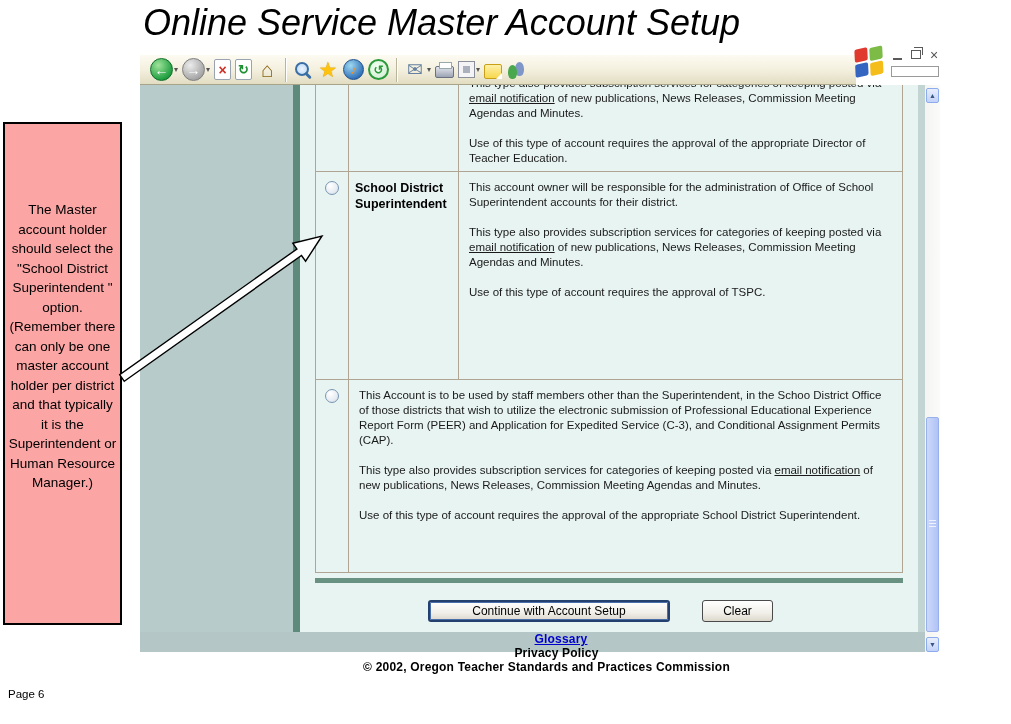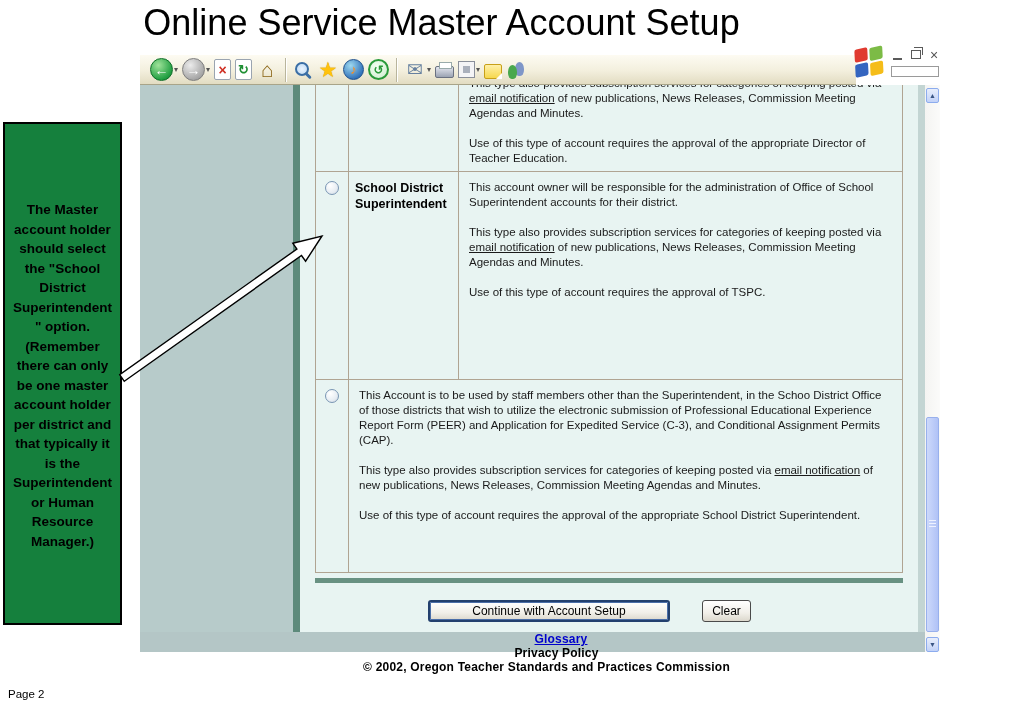--- a/index.html
+++ b/index.html
@@ -3,26 +3,26 @@
 <meta charset="utf-8">
 <style>
   html,body{margin:0;padding:0;}
   body{
     width:1011px;height:724px;position:relative;background:#fff;
     font-family:"Liberation Sans",sans-serif;overflow:hidden;
   }
   
   .main-title{
     position:absolute;left:0;top:2px;width:883px;text-align:center;
-    font-size:36px;color:#000;letter-spacing:0px;
+    font-size:36px;color:#000;letter-spacing:0px;font-style:italic;
   }
   
   .callout-box{
     position:absolute;left:3px;top:122px;width:115px;height:499px;
-    background:#15803d;border:2px solid #000;font-weight:bold;
+    background:#fca5a5;border:2px solid #000;
   }
   .callout-text{
     padding:76px 3px 0 3px;text-align:center;font-size:13.5px;line-height:19.5px;color:#000;
   }
   
   .arrow-layer{position:absolute;left:0;top:0;width:1011px;height:724px;pointer-events:none;z-index:30;}
   
   .browser-window{position:absolute;left:140px;top:55px;width:800px;height:600px;}
   .toolbar{
     position:absolute;left:0;top:0;width:716px;height:30px;box-sizing:border-box;
@@ -103,21 +103,21 @@
   .radio{width:12px;height:12px;border:1px solid #7a96b4;border-radius:50%;background:radial-gradient(circle at 35% 30%,#ffffff,#e7edf3 60%,#ccd6e0);cursor:pointer;}
   
   .green-divider{position:absolute;left:175px;top:493px;width:588px;height:5px;background:#689182;}
   .action-btn{
     position:absolute;top:515px;height:22px;box-sizing:border-box;
     background:linear-gradient(#ffffff,#f1efe9 60%,#dcd8cd);
     font-size:12px;color:#000;font-family:"Liberation Sans",sans-serif;
     display:flex;align-items:center;justify-content:center;cursor:pointer;border-radius:3px;
   }
   .btn-continue{left:288px;width:242px;border:2px solid #23406e;box-shadow:0 0 0 1px #4a6ea8 inset;}
-  .btn-clear{left:562px;width:49px;border:1px solid #4a4a4a;}
+  .btn-clear{left:562px;width:71px;border:1px solid #4a4a4a;}
   
   .page-footer{
     height:20px;background:#b4c6c6;display:flex;align-items:center;
     font-size:12px;font-weight:bold;letter-spacing:0.2px;color:#000;flex-direction:column;
   }
   .footer-glossary{margin-left:57px;color:#0000cc;text-decoration:underline;cursor:pointer;}
   .footer-privacy{margin-left:48px;}
   .footer-copyright{margin-left:28px;}
   
   .scrollbar{width:15px;height:567px;background:linear-gradient(90deg,#f4f4f2,#fbfbfa);display:flex;flex-direction:column;position:relative;}
@@ -269,13 +269,13 @@
       <span class="flag-yellow"></span>
   </div>
   <div class="win-controls">
     <span class="win-min"></span>
     <span class="win-restore"></span>
     <span class="win-close">×</span>
   </div>
   <div class="win-rect"></div>
 </div>
 
-<div class="page-label">Page 2</div>
+<div class="page-label">Page 6</div>
 
 </body></html>

